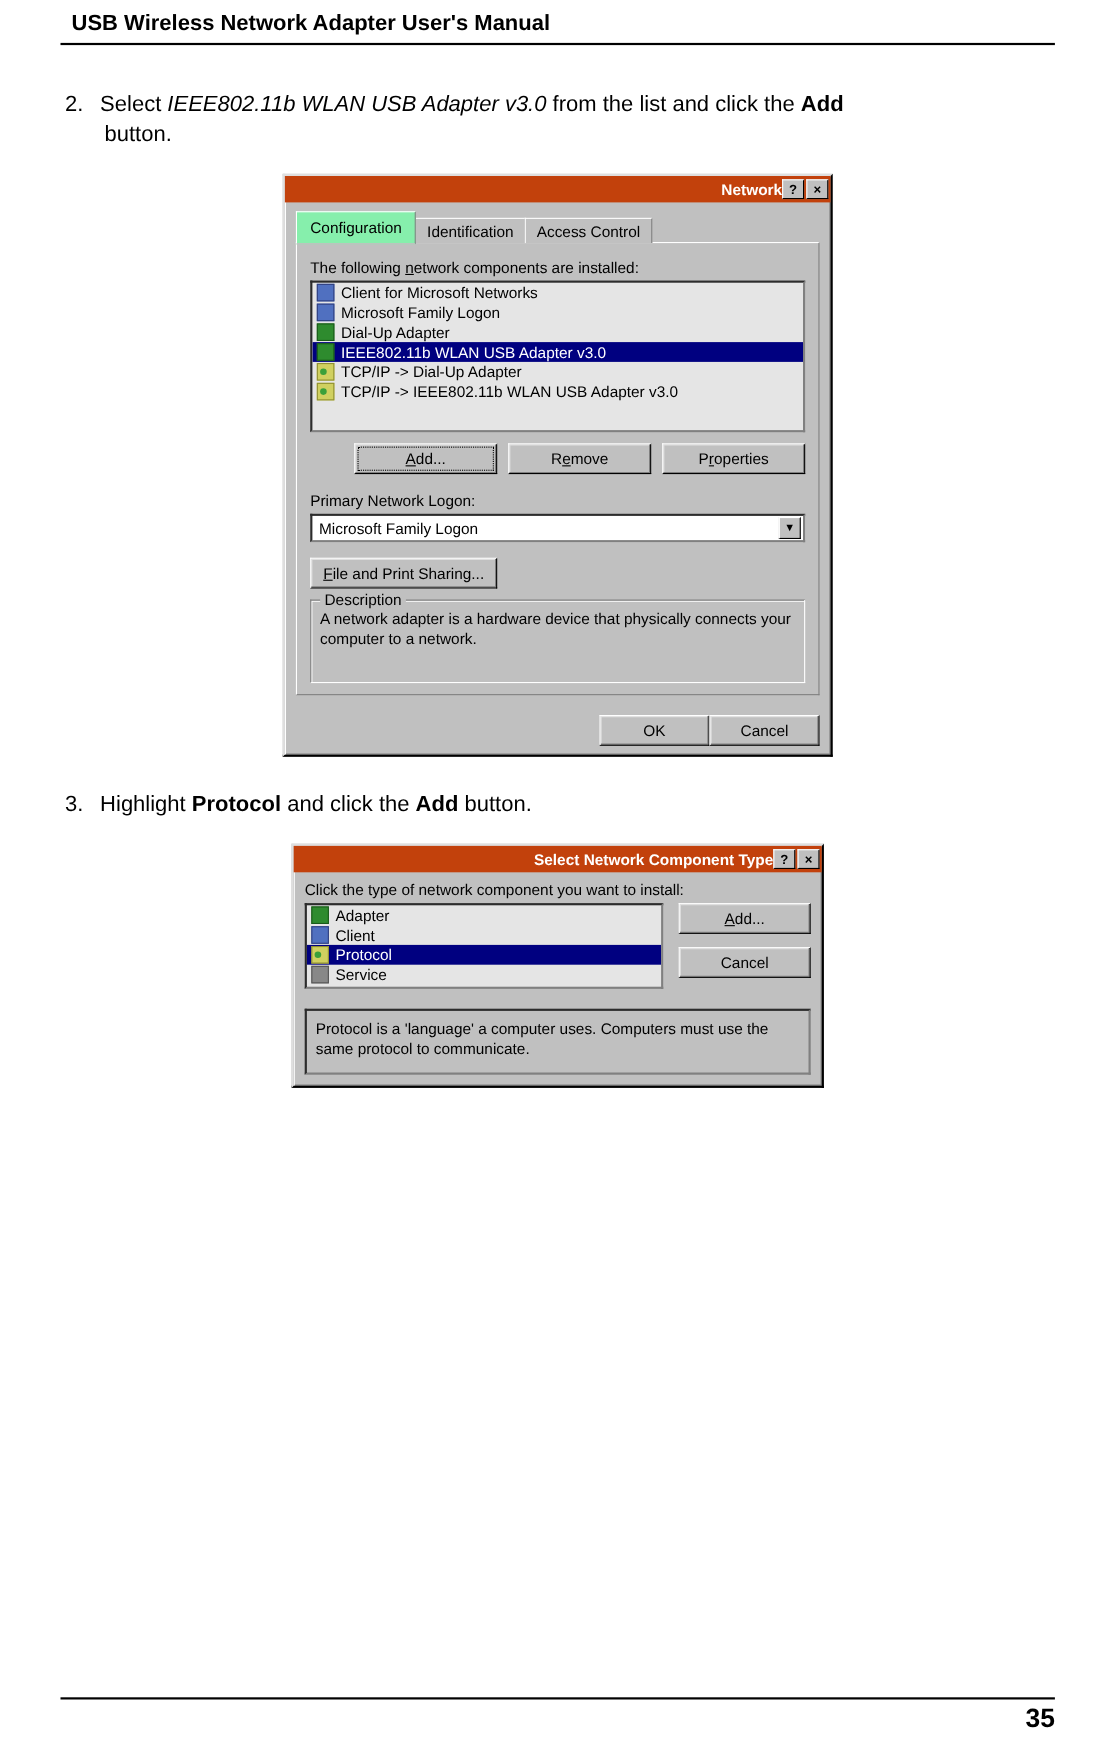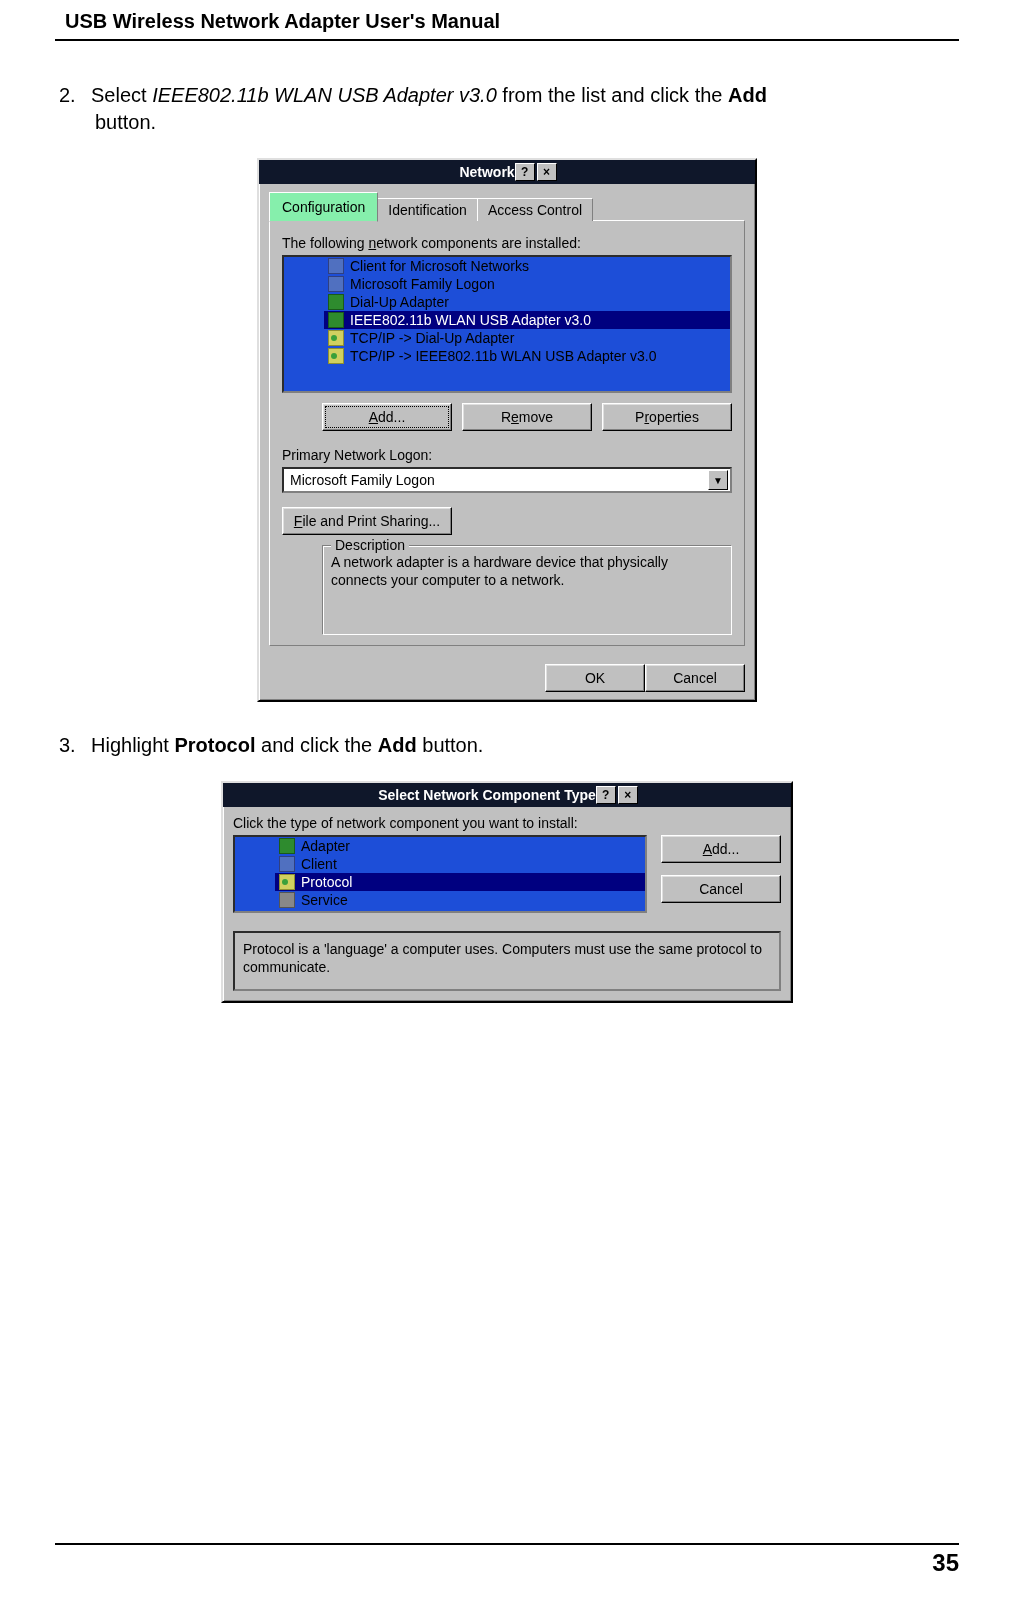--- a/index.html
+++ b/index.html
@@ -53,27 +53,27 @@
   .win-dialog {
     font-family: "MS Sans Serif", Tahoma, Arial, sans-serif;
     font-size: 14px;
     background: #c0c0c0;
     border: 2px solid #000;
     border-top-color: #dfdfdf;
     border-left-color: #dfdfdf;
     box-shadow: inset 1px 1px 0 #fff, inset -1px -1px 0 #808080;
   }
   .win-titlebar {
-    background: #0f172a;
+    background: #c2410c;
     color: #fff;
     font-weight: bold;
     height: 24px;
     display: flex;
     align-items: center;
-    justify-content: center;
+    justify-content: flex-end;
     padding: 0 2px 0 4px;
   }
   .tb-btns { display: flex; gap: 2px; }
   .tb-btn {
     width: 20px; height: 18px;
     background: #c0c0c0;
     border: 1px solid #000;
     border-top-color: #fff; border-left-color: #fff;
     font-size: 12px; font-weight: bold;
     display: flex; align-items: center; justify-content: center;
@@ -111,25 +111,24 @@
   .tab-panel {
     border: 1px solid #808080;
     border-top-color: #fff;
     border-left-color: #fff;
     padding: 14px 12px 10px 12px;
     background: #c0c0c0;
   }
   .label { font-size: 14px; margin-bottom: 4px; }
   .ul { text-decoration: underline; }
   .listbox {
-    background: #1d4ed8;
+    background: #e5e5e5;
     border: 2px inset #808080;
     height: 138px;
     overflow: hidden;
-    padding-left: 40px;
   }
   .list-item {
     display: flex;
     align-items: center;
     gap: 6px;
     padding: 1px 4px;
     font-size: 14px;
     white-space: nowrap;
   }
   .list-item.selected {
@@ -184,23 +183,22 @@
     border-top-color: #fff; border-left-color: #fff;
     display: flex; align-items: center; justify-content: center;
     font-size: 10px;
   }
   .groupbox {
     border: 1px solid #808080;
     border-right-color:#fff; border-bottom-color:#fff;
     box-shadow: inset 1px 1px 0 #fff;
     padding: 8px;
     margin-top: 10px;
-    height: 90px;
+    height: 76px;
     position: relative;
-    margin-left: 40px;
   }
   .groupbox-title {
     position: absolute;
     top: -9px; left: 8px;
     background: #c0c0c0;
     padding: 0 4px;
     font-size: 14px;
   }
   .desc-text { font-size: 14px; line-height: 1.25; }
   .dlg-footer {
@@ -330,21 +328,21 @@
         <div class="win-btn">Cancel</div>
       </div>
     </div>
   </div>
 
   <div class="instruction" style="margin-top:30px;">
     <span class="num">3.</span><span>Highlight </span><span class="bold">Protocol</span><span> and click the </span><span class="bold">Add</span><span> button.</span>
   </div>
 
   <div class="dialog-block" style="margin-top:22px;">
-    <div class="win-dialog" style="width:572px;">
+    <div class="win-dialog" style="width:484px;">
       <div class="win-titlebar">
         <span>Select Network Component Type</span>
         <div class="tb-btns">
           <div class="tb-btn">?</div>
           <div class="tb-btn">×</div>
         </div>
       </div>
       <div class="win-body">
         <div class="label">Click the type of network component you want to install:</div>
         <div class="d2-row">

